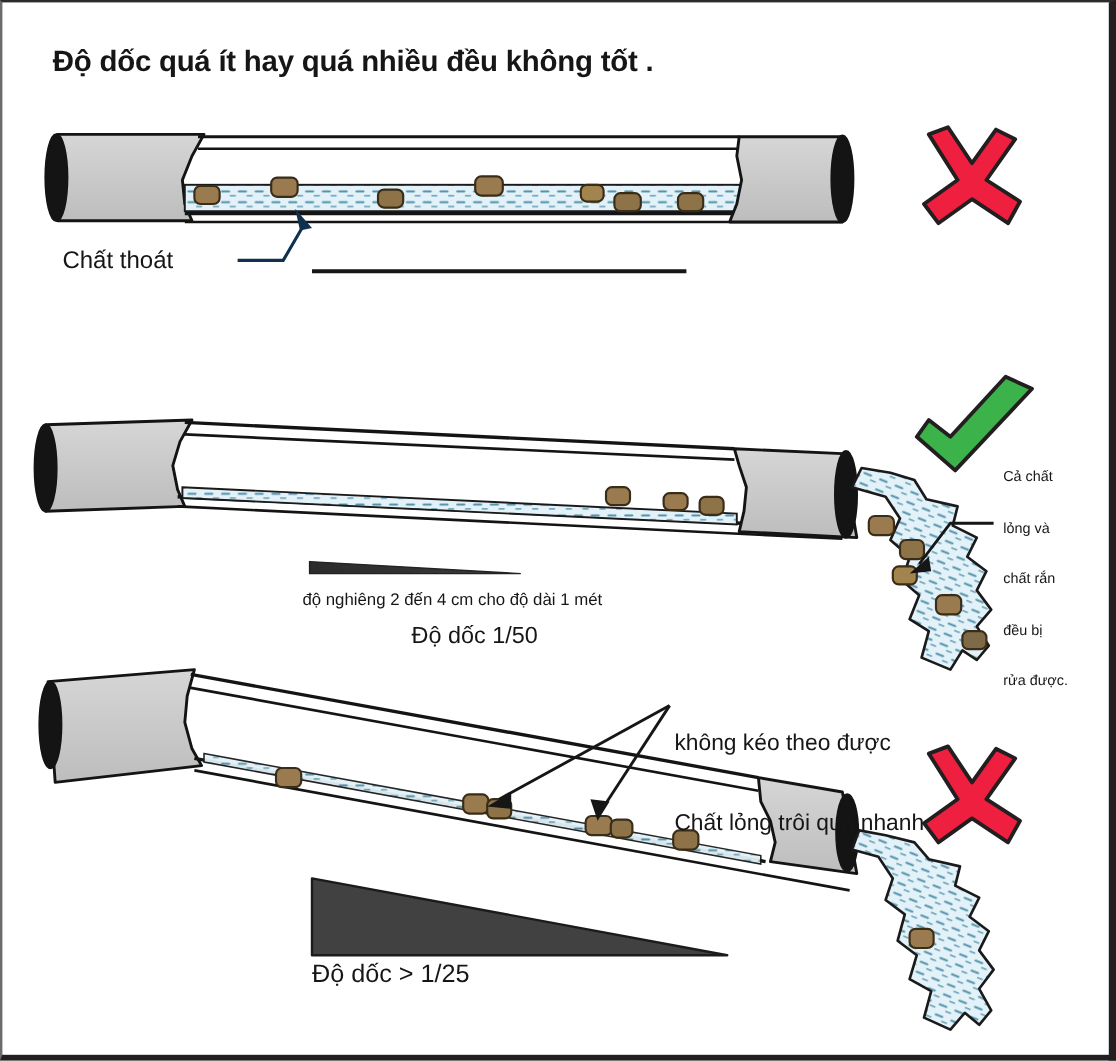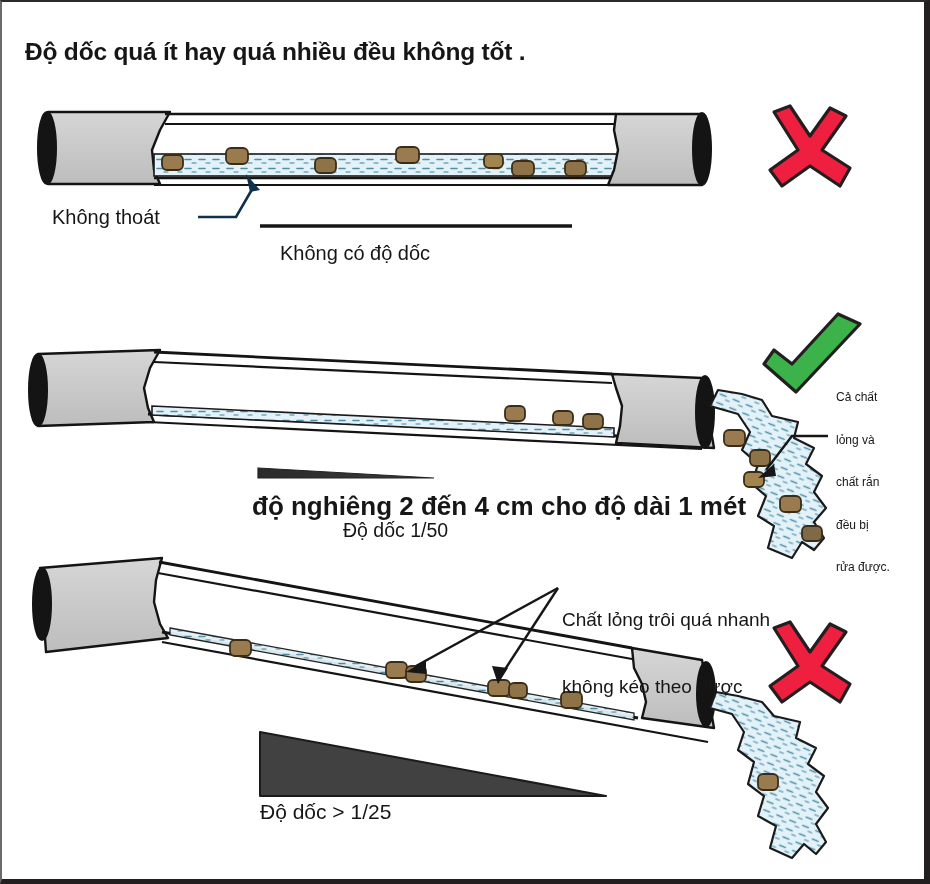--- a/index.html
+++ b/index.html
@@ -28,41 +28,40 @@
     top: 0;
   }
   .lbl {
     position: absolute;
     color: #161616;
     font-family: "Liberation Sans", sans-serif;
     white-space: pre;
     line-height: 1.18;
   }
   #title {
-    left: 23px;
+    left: 42px;
     top: 36px;
     font-size: 24.5px;
     font-weight: bold;
     letter-spacing: -0.2px;
   }
   #lbl-khong-thoat {
     left: 50px;
     top: 204px;
     font-size: 20px;
   }
   #lbl-khong-co-do-doc {
     left: 278px;
     top: 240px;
     font-size: 20px;
   }
   #lbl-do-nghieng {
     left: 250px;
     top: 489px;
-    font-size: 26px;
-    font-weight: bold;
+    font-size: 14px;
   }
   #lbl-do-doc-50 {
     left: 341px;
     top: 517px;
     font-size: 19.5px;
     text-align: center;
   }
   #lbl-do-doc-25 {
     left: 258px;
     top: 798px;
@@ -227,36 +226,35 @@
       <rect x="756" y="772" width="20" height="16" rx="5" fill="#9a7b4f" stroke="#3a2d18" stroke-width="1.8"></rect>
 
       <path d="M258,730 L604,794 L258,794 Z" fill="#414141" stroke="#1b1b1b" stroke-width="2" stroke-linejoin="round"></path>
     </g>
 
     <g transform="translate(762,620)">
       <path d="M10,6 L26,0 L46,30 L66,2 L82,10 L58,44 L86,62 L76,80 L46,60 L18,80 L6,64 L34,44 Z" fill="#ee1f3f" stroke="#231f20" stroke-width="3.2" stroke-linejoin="round"></path>
     </g>
   </svg>
 
-  <div class="lbl" id="lbl-khong-thoat">Không thoát</div>
-
-  <div class="lbl" id="lbl-khong-co-do-doc">Không có độ dốc</div>
+  <div class="lbl" id="lbl-khong-thoat">Chất thoát</div>
+
 
   <div class="lbl" id="lbl-do-nghieng">độ nghiêng 2 đến 4 cm cho độ dài 1 mét</div>
 
   <div class="lbl" id="lbl-do-doc-50">Độ dốc 1/50</div>
 
   <div class="lbl" id="lbl-do-doc-25">Độ dốc &gt; 1/25</div>
 
   <div class="lbl" id="lbl-ca-chat-long">
     <div>Cả chất</div>
     <div>lỏng và</div>
     <div>chất rắn</div>
     <div>đều bị</div>
     <div>rửa được.</div>
   </div>
 
   <div class="lbl" id="lbl-chat-long-troi">
+    <div>không kéo theo được</div>
     <div>Chất lỏng trôi quá nhanh</div>
-    <div>không kéo theo được</div>
   </div>
 
 </div>
 
 </body></html>

